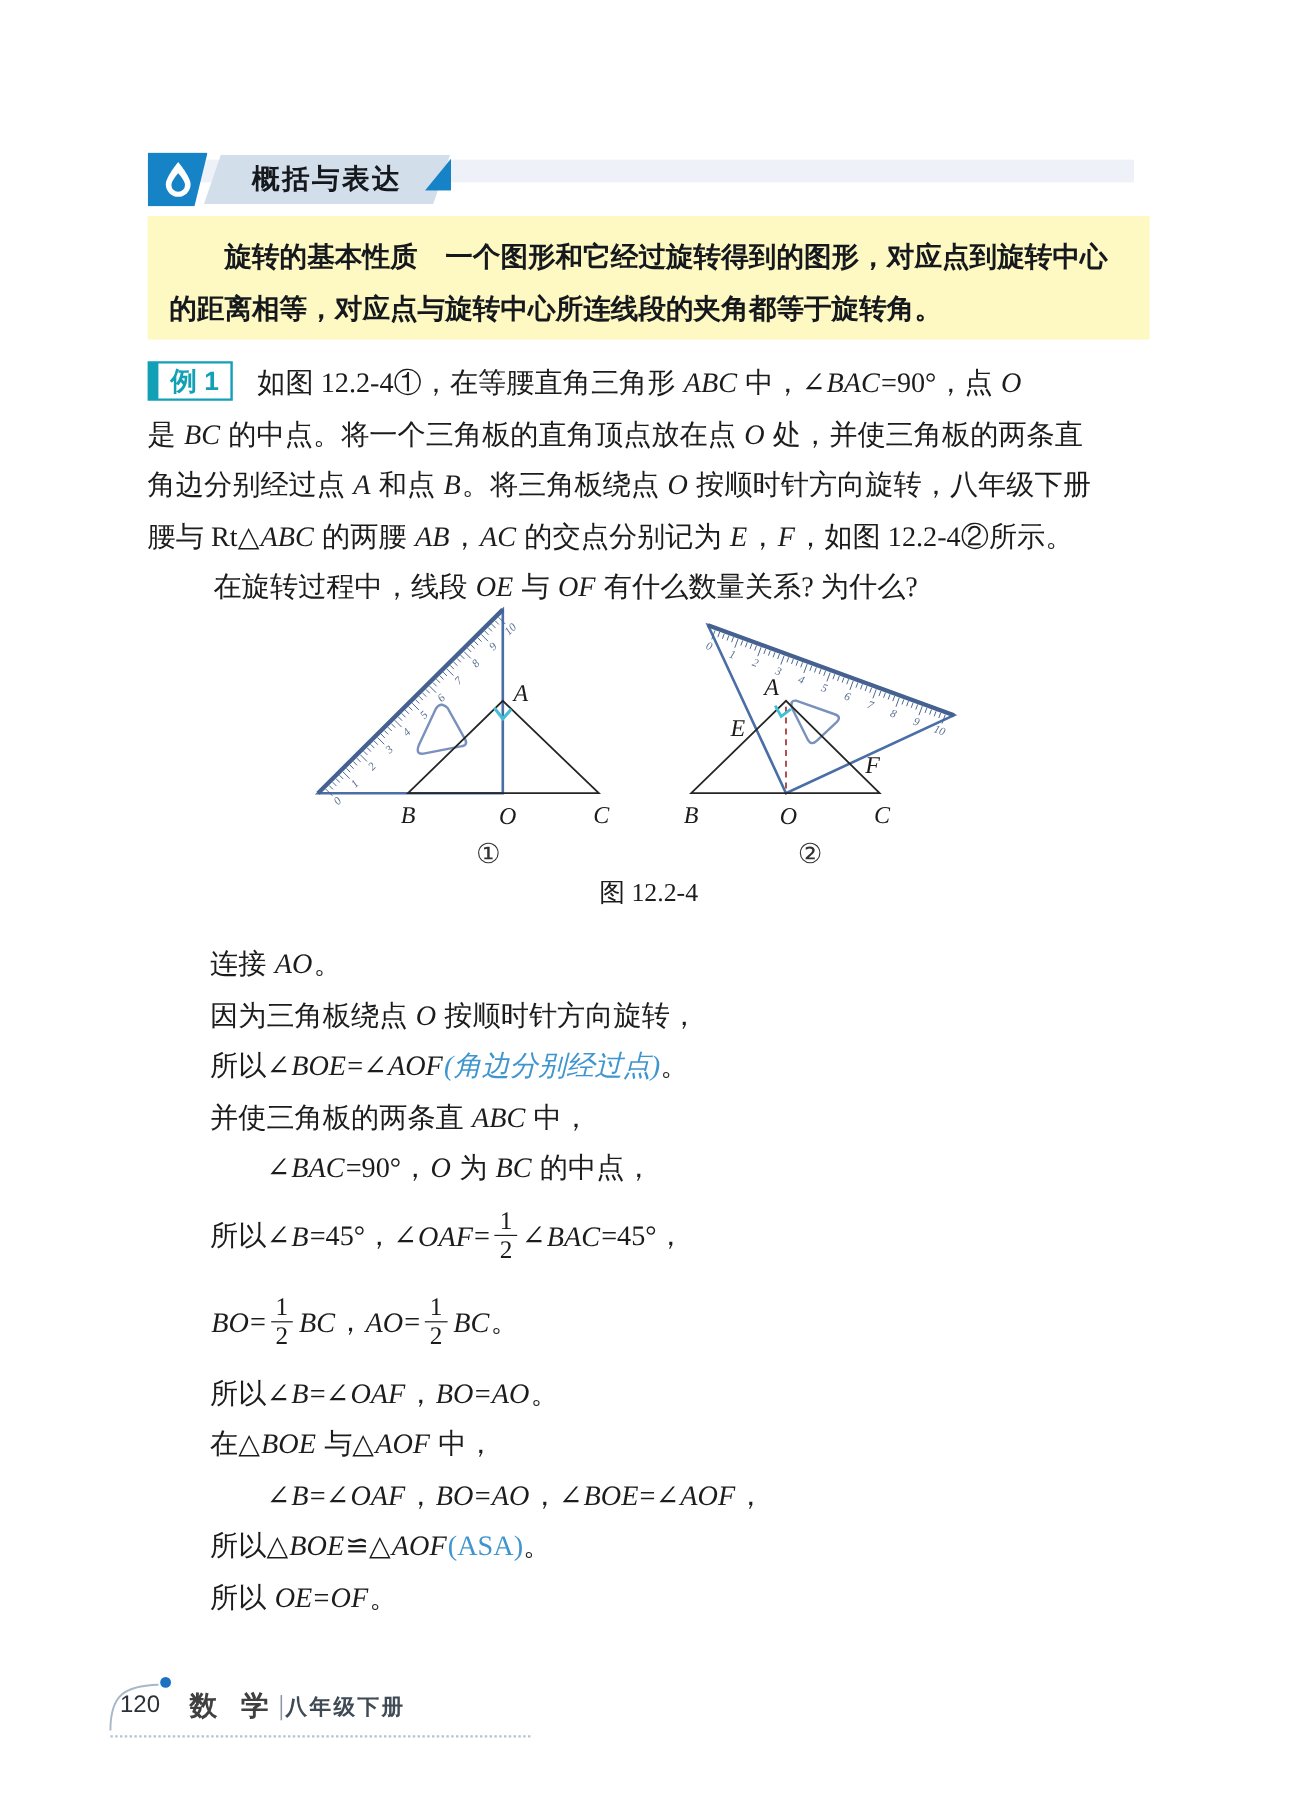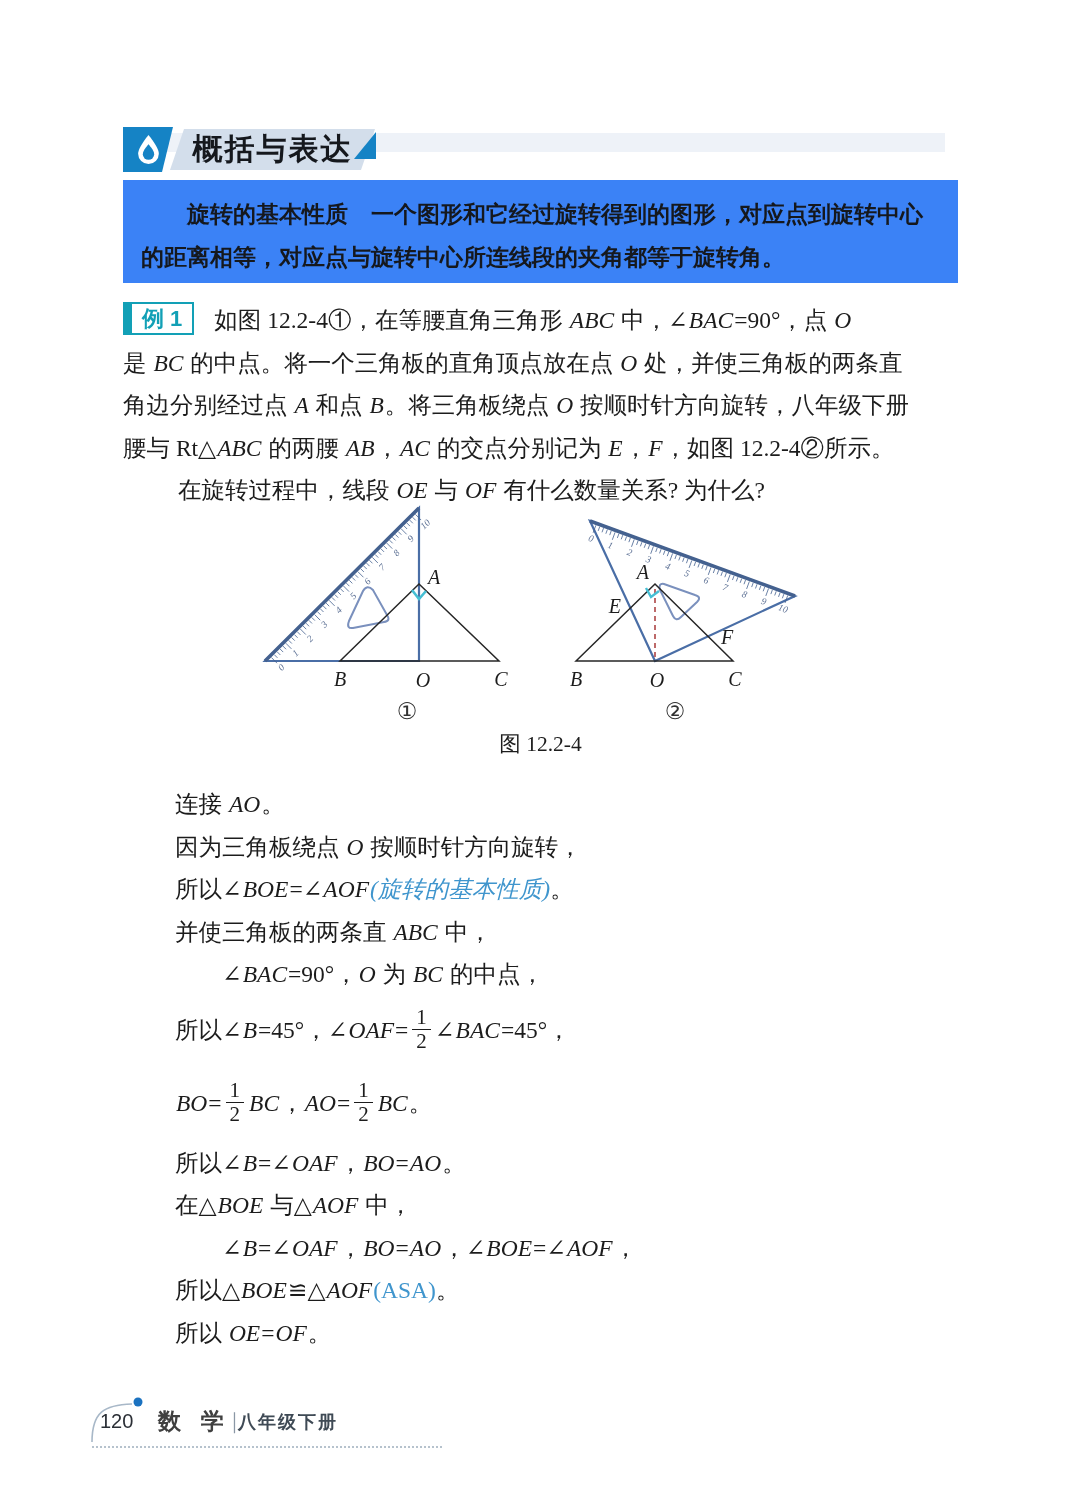--- a/index.html
+++ b/index.html
@@ -8,26 +8,26 @@
 
   
   .faint-bar{position:absolute;left:123px;top:133px;width:822px;height:19px;background:#eef2f8;}
   .banner-icon{position:absolute;left:123px;top:127px;width:50px;height:45px;background:#1583c5;
                clip-path:polygon(0 0,100% 0,calc(100% - 11px) 100%,0 100%);
                display:flex;align-items:center;justify-content:center;}
   .banner-badge{position:absolute;left:170px;top:129px;width:205px;height:41px;background:#d3deeb;
                 clip-path:polygon(14px 0,100% 0,calc(100% - 14px) 100%,0 100%);
                 display:flex;align-items:center;justify-content:center;}
   .banner-badge span{font-family:"Liberation Sans","DejaVu Sans",sans-serif;font-weight:700;
-                     font-size:30px;color:#15181d;letter-spacing:2px;}
+                     font-size:23px;color:#15181d;letter-spacing:2px;}
   .banner-tri{position:absolute;left:354px;top:132px;width:22px;height:27px;background:#1583c5;
               clip-path:polygon(100% 0,100% 100%,0 100%);}
 
   
-  .statement{position:absolute;left:123px;top:180px;width:835px;height:103px;background:#3b82f6;}
+  .statement{position:absolute;left:123px;top:180px;width:835px;height:103px;background:#fef9c3;}
   .statement p{margin:0;padding:13px 20px 0 18px;text-indent:2em;
                font-family:"Liberation Sans","DejaVu Sans",sans-serif;font-weight:700;
                font-size:23px;line-height:43px;color:#15181d;}
 
   
   .problem{position:absolute;left:123px;top:299px;width:845px;}
   .solution{position:absolute;left:175px;top:783px;width:790px;}
   .line{line-height:42.6px;font-size:23.5px;white-space:nowrap;}
   .line .i{font-style:italic;padding:0 1px;}
   .line .label{color:#2a83b5;font-family:"Liberation Sans","DejaVu Sans",sans-serif;
@@ -249,21 +249,21 @@
     <text x="176" y="144" font-size="20" font-style="italic" fill="#1c1c1c">F</text>
   </svg>
 
   <div class="fig-tag t1">①</div>
   <div class="fig-tag t2">②</div>
   <div class="fig-caption">图 12.2-4</div>
 
   <div class="solution" id="solution-lines">
       <div class="line"><span>连接 </span><span class="i">AO</span><span>。</span></div>
       <div class="line"><span>因为三角板绕点 </span><span class="i">O</span><span> 按顺时针方向旋转，</span></div>
-      <div class="line"><span>所以∠</span><span class="i">BOE</span><span>=∠</span><span class="i">AOF</span><span class="bluekai">(旋转的基本性质)</span><span>。</span></div>
+      <div class="line"><span>所以∠</span><span class="i">BOE</span><span>=∠</span><span class="i">AOF</span><span class="bluekai">(角边分别经过点)</span><span>。</span></div>
       <div class="line"><span>并使三角板的两条直 </span><span class="i">ABC</span><span> 中，</span></div>
       <div class="line indent2"><span>∠</span><span class="i">BAC</span><span>=90°，</span><span class="i">O</span><span> 为 </span><span class="i">BC</span><span> 的中点，</span></div>
       <div class="line tall"><span>所以∠</span><span class="i">B</span><span>=45°，∠</span><span class="i">OAF</span><span>=</span><span class="frac"><span class="num">1</span><span class="den">2</span></span><span>∠</span><span class="i">BAC</span><span>=45°，</span></div>
       <div class="line tall indent2"><span class="i">BO</span><span>=</span><span class="frac"><span class="num">1</span><span class="den">2</span></span><span class="i">BC</span><span>，</span><span class="i">AO</span><span>=</span><span class="frac"><span class="num">1</span><span class="den">2</span></span><span class="i">BC</span><span>。</span></div>
       <div class="line"><span>所以∠</span><span class="i">B</span><span>=∠</span><span class="i">OAF</span><span>，</span><span class="i">BO</span><span>=</span><span class="i">AO</span><span>。</span></div>
       <div class="line"><span>在△</span><span class="i">BOE</span><span> 与△</span><span class="i">AOF</span><span> 中，</span></div>
       <div class="line indent2"><span>∠</span><span class="i">B</span><span>=∠</span><span class="i">OAF</span><span>，</span><span class="i">BO</span><span>=</span><span class="i">AO</span><span>，∠</span><span class="i">BOE</span><span>=∠</span><span class="i">AOF</span><span>，</span></div>
       <div class="line"><span>所以△</span><span class="i">BOE</span><span>≌△</span><span class="i">AOF</span><span class="blue">(ASA)</span><span>。</span></div>
       <div class="line"><span>所以 </span><span class="i">OE</span><span>=</span><span class="i">OF</span><span>。</span></div>
     </div>

